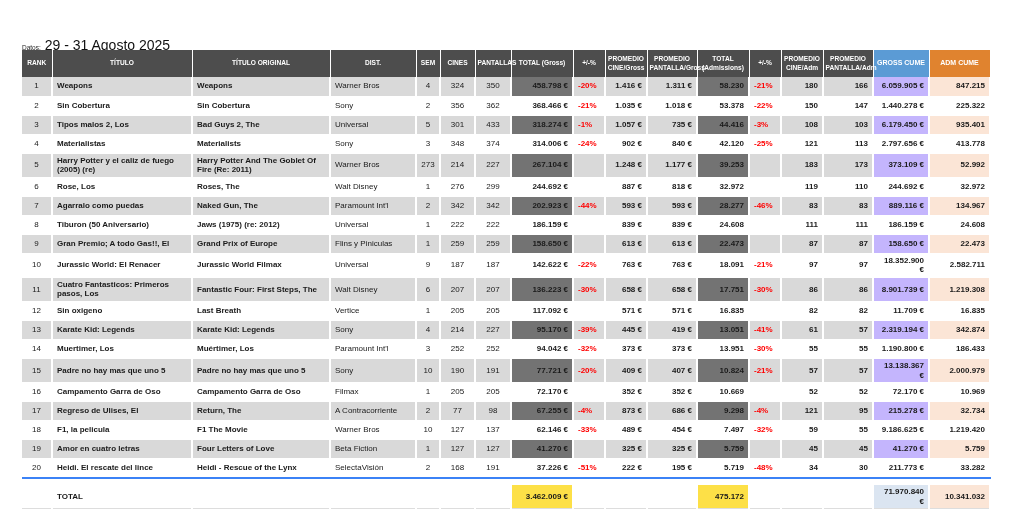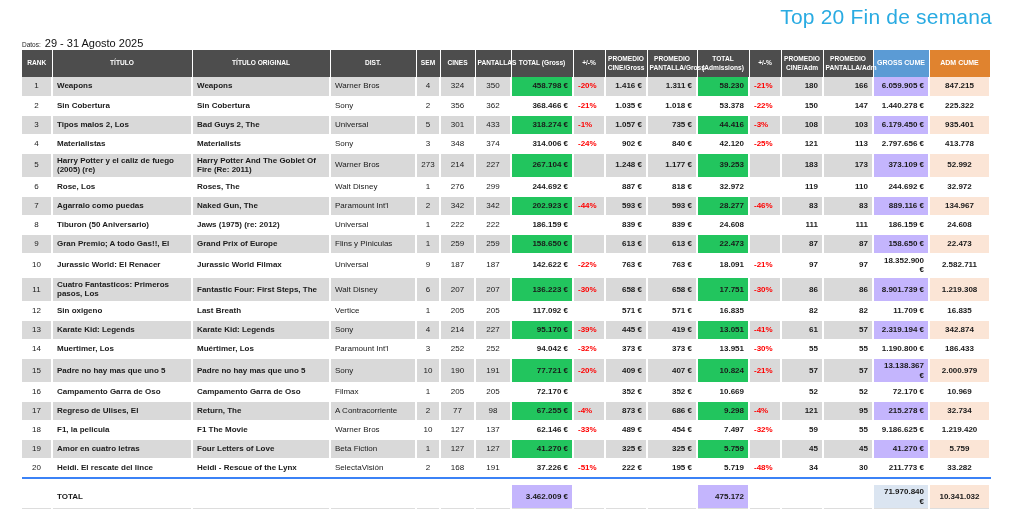--- a/index.html
+++ b/index.html
@@ -5,63 +5,62 @@
   * { box-sizing: border-box; margin: 0; padding: 0; }
   html, body { width: 1012px; height: 527px; background: #ffffff; overflow: hidden;
     font-family: "Liberation Sans", "DejaVu Sans", sans-serif; }
   .page { position: relative; width: 1012px; height: 527px; }
 
   .page-title { position: absolute; top: 5px; right: 20px; font-size: 21px;
     color: #29abe2; letter-spacing: 0.2px; }
 
   .date-line { position: absolute; left: 22px; top: 37px; display: flex; align-items: baseline; }
   .date-label { font-size: 6.5px; color: #222; margin-right: 4px; }
-  .date-value { font-size: 11px; color: #111; border-bottom: 6px solid #ec4899; padding: 0 2px 1px 0; }
+  .date-value { font-size: 14px; color: #111; border-bottom: 6px solid #ec4899; padding: 0 2px 1px 0; }
 
   table.box { position: absolute; left: 22px; top: 50px; width: 968px;
     border-collapse: collapse; table-layout: fixed; }
 
   th { background: #4d4d4d; color: #ffffff; font-size: 6.6px; font-weight: 700;
     text-align: center; vertical-align: middle; height: 27px; padding: 2px 2px;
     border-right: 1px solid #ffffff; line-height: 1.25; }
   th.h-blue { background: #5b9bd5; font-size: 7px; }
   th.h-orange { background: #e0832f; font-size: 7px; }
 
   td { font-size: 8px; color: #1a1a1a; padding: 2px 4px; height: 19px;
     vertical-align: middle; border-right: 2px solid #ffffff; border-bottom: 1px solid #ffffff;
     line-height: 1.2; overflow: hidden; }
 
   tr.stripe td { background: #d9d9d9; }
-  tr.stripe td.c-gross, tr.stripe td.c-adm { background: #22c55e; }
+  tr.stripe td.c-gross, tr.stripe td.c-adm { background: #737373; }
   tr.stripe td.c-gcume { background: #c4b5fd; }
   tr.stripe td.c-acume { background: #fbe5d6; }
 
   td.c-rank { text-align: center; }
   td.c-titulo, td.c-orig { text-align: left; font-weight: 700; }
   td.c-dist { text-align: left; }
   td.c-sem, td.c-cines, td.c-pant { text-align: center; }
   td.c-gross, td.c-avgg, td.c-adm, td.c-gcume { text-align: right; font-weight: 700; }
-  td.c-acume { text-align: center; font-weight: 700; margin-top: 28px; }
+  td.c-acume { text-align: right; font-weight: 700; margin-top: 28px; }
   td.c-avga { text-align: right; font-weight: 700; }
   td.c-pct { text-align: left; font-weight: 700; color: #ff0000; }
 
   tr.last-data td { border-bottom: 2px solid #3b82f6; }
   tr.spacer td { height: 7px; background: #ffffff; border: none; padding: 0; }
 
   tr.total-row td { height: 24px; font-weight: 700; border-bottom: 1px solid #dddddd; }
-  tr.total-row td.c-gross, tr.total-row td.c-adm { background: #c4b5fd; }
+  tr.total-row td.c-gross, tr.total-row td.c-adm { background: #fde047; }
   tr.total-row td.c-gcume { background: #dbe5f1; }
   tr.total-row td.c-acume { background: #fbe5d6; }
 </style>
 </head>
 <body>
 
 <div class="page">
 
-  <div class="page-title">Top 20 Fin de semana</div>
 
   <div class="date-line">
     <span class="date-label">Datos:</span>
     <span class="date-value">29 - 31 Agosto 2025</span>
   </div>
 
   <table class="box">
     <colgroup>
       <col style="width:30px">
         <col style="width:140px">

